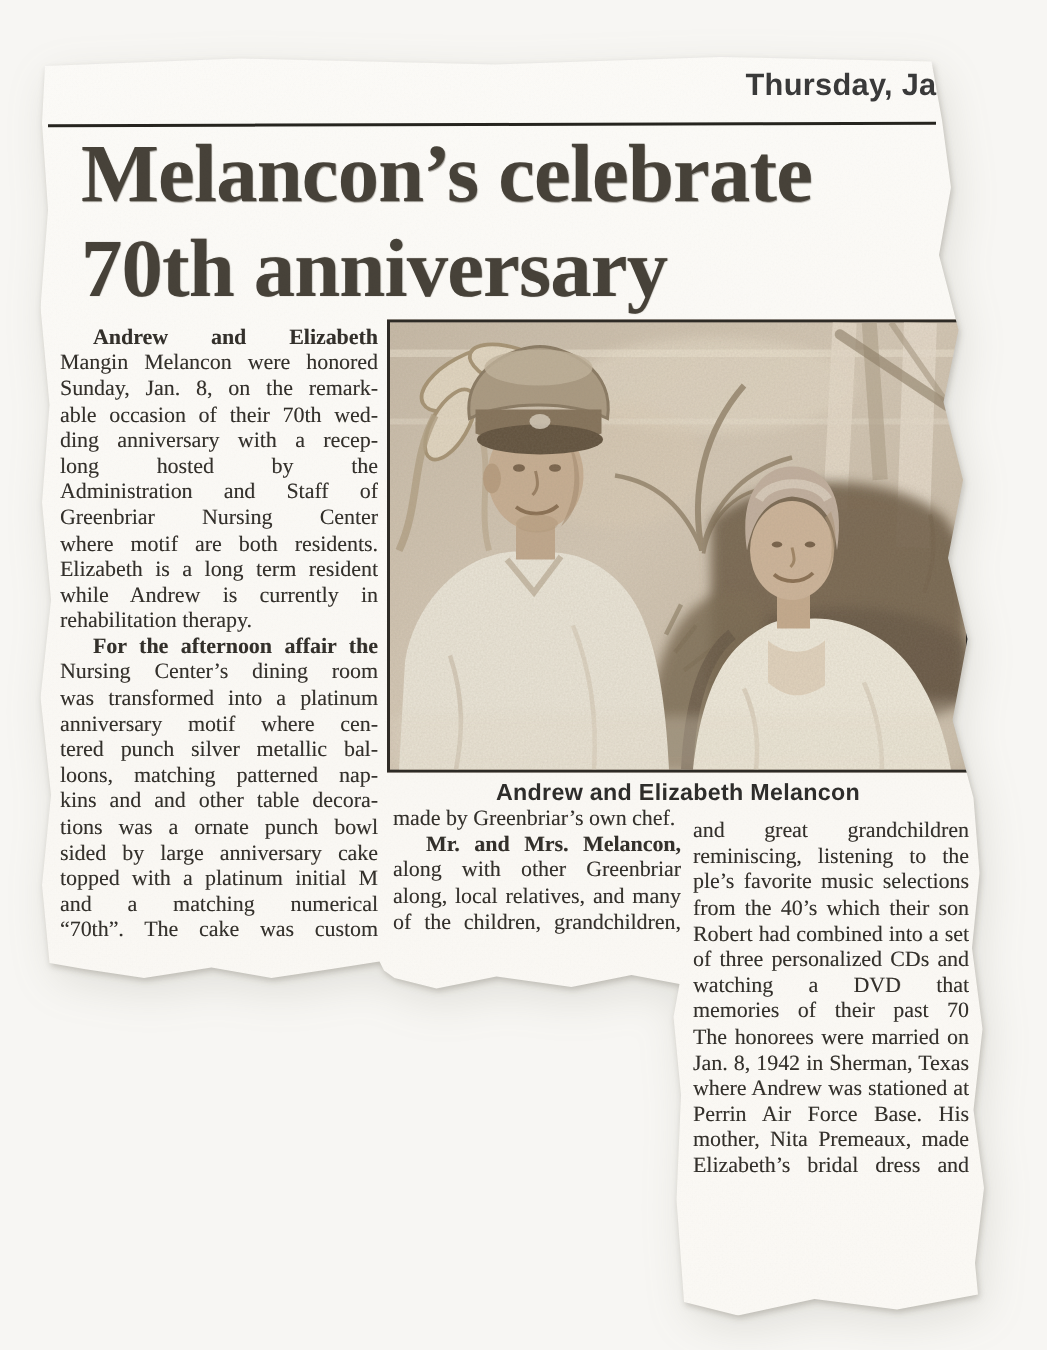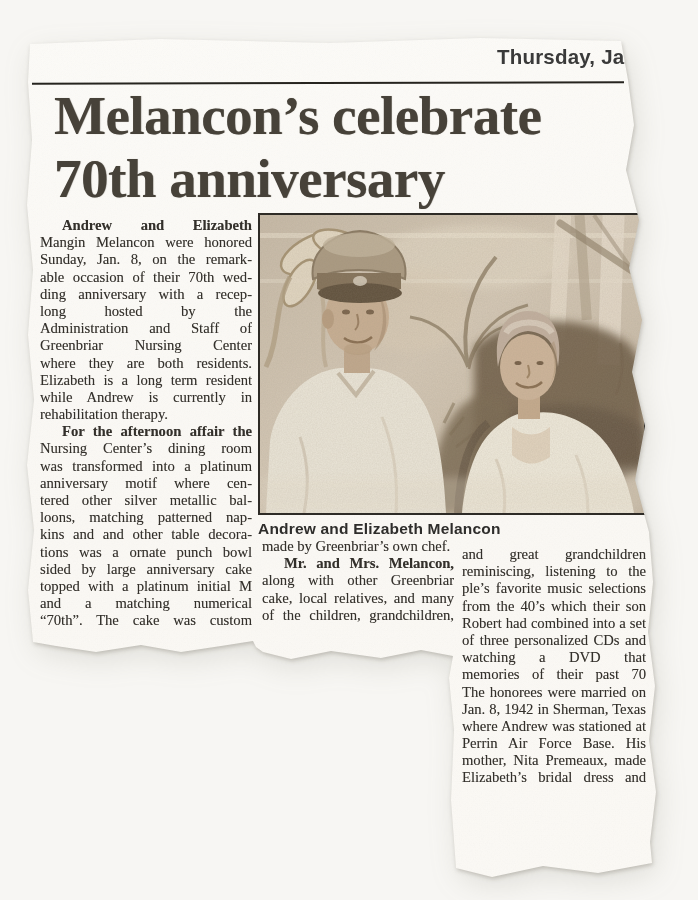--- a/index.html
+++ b/index.html
@@ -60,21 +60,21 @@
     text-align:justify; text-align-last:justify;
   }
   .line.flush  { text-align-last:left; }
   .line.indent { text-indent:22px;font-weight:bold; }
   .photo-frame {
     position:absolute; left:258px; top:213px; width:388px; height:302px;
     border:2px solid #2e2b26; box-sizing:border-box; background:#cfc2b0;
   }
   .photo-frame svg { display:block; width:100%; height:100%; }
   .caption {
-    position:absolute; left:258px; top:520px; width:388px; 
+    position:absolute; left:258px; top:520px; width:388px; text-align:center;
     font-family:"Liberation Sans", sans-serif; font-weight:bold;
     font-size:15.5px; letter-spacing:.2px; color:var(--caption-ink,#2e2d2b);
   }
   .noise {
     position:absolute; inset:0; pointer-events:none; opacity:.45;
     mix-blend-mode:multiply;
   }
   .noise svg { display:block; width:100%; height:100%; }
 </style>
 </head>
@@ -95,31 +95,31 @@
       <div class="col col1">
         <div class="para">
             <div class="line indent">Andrew and Elizabeth</div>
             <div class="line">Mangin Melancon were honored</div>
             <div class="line">Sunday, Jan. 8, on the remark-</div>
             <div class="line">able occasion of their 70th wed-</div>
             <div class="line">ding anniversary with a recep-</div>
             <div class="line">long hosted by the</div>
             <div class="line">Administration and Staff of</div>
             <div class="line">Greenbriar Nursing Center</div>
-            <div class="line">where they are both residents.</div>
+            <div class="line">where motif are both residents.</div>
             <div class="line">Elizabeth is a long term resident</div>
             <div class="line">while Andrew is currently in</div>
             <div class="line flush">rehabilitation therapy.</div>
           </div>
         <div class="para">
             <div class="line indent">For the afternoon affair the</div>
             <div class="line">Nursing Center’s dining room</div>
             <div class="line">was transformed into a platinum</div>
             <div class="line">anniversary motif where cen-</div>
-            <div class="line">tered other silver metallic bal-</div>
+            <div class="line">tered punch silver metallic bal-</div>
             <div class="line">loons, matching patterned nap-</div>
             <div class="line">kins and and other table decora-</div>
             <div class="line">tions was a ornate punch bowl</div>
             <div class="line">sided by large anniversary cake</div>
             <div class="line">topped with a platinum initial M</div>
             <div class="line">and a matching numerical</div>
             <div class="line">“70th”. The cake was custom</div>
           </div>
       </div>
 
@@ -216,21 +216,21 @@
 
       <div class="caption">Andrew and Elizabeth Melancon</div>
 
       <div class="col col2">
         <div class="para">
             <div class="line flush">made by Greenbriar’s own chef.</div>
           </div>
         <div class="para">
             <div class="line indent">Mr. and Mrs. Melancon,</div>
             <div class="line">along with other Greenbriar resi-</div>
-            <div class="line">cake, local relatives, and many</div>
+            <div class="line">along, local relatives, and many</div>
             <div class="line">of the children, grandchildren,</div>
           </div>
       </div>
 
       <div class="col col3">
         <div class="para">
             <div class="line">and great grandchildren enjoyed</div>
             <div class="line">reminiscing, listening to the cou-</div>
             <div class="line">ple’s favorite music selections</div>
             <div class="line">from the 40’s which their son</div>

